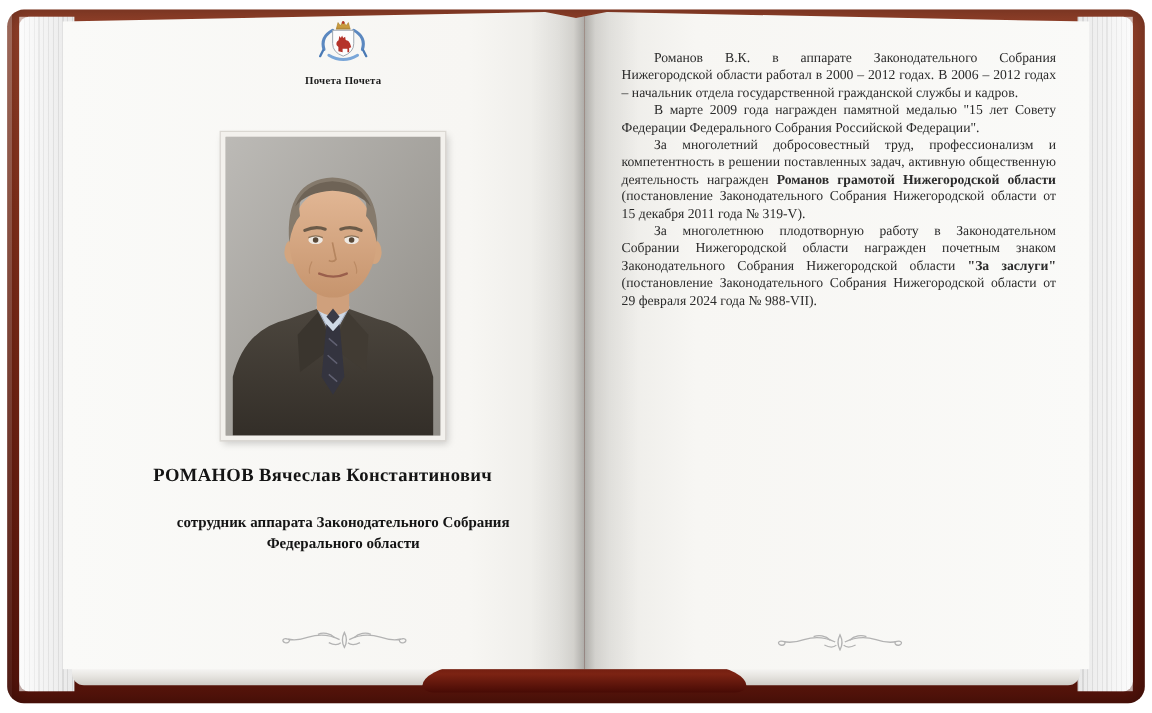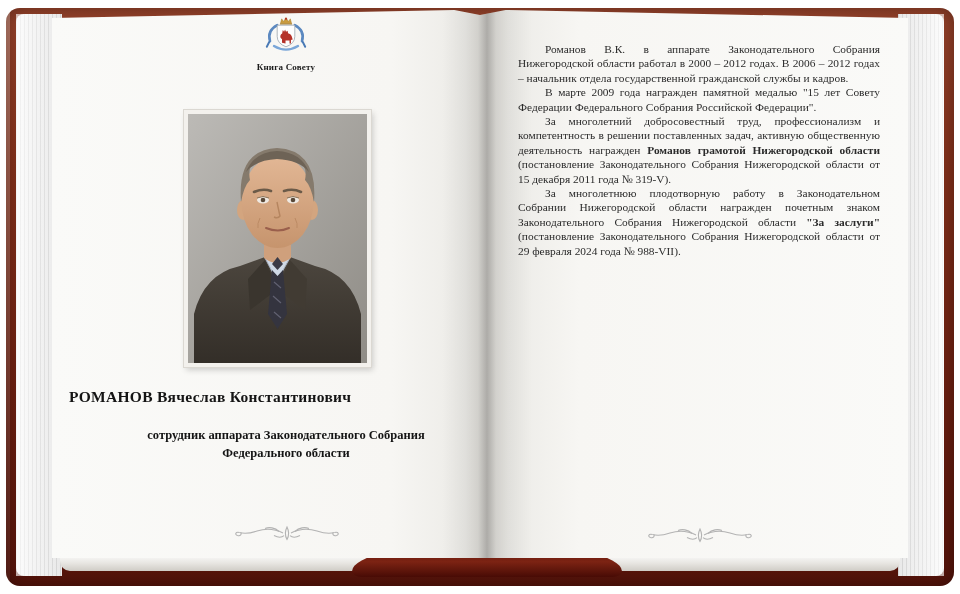--- a/index.html
+++ b/index.html
@@ -41,21 +41,21 @@
     background:linear-gradient(to right,rgba(0,0,0,0) 0%,rgba(0,0,0,0.08) 40%,rgba(0,0,0,0.22) 50%,rgba(0,0,0,0.08) 60%,rgba(0,0,0,0) 100%);}
 
   
   .emblem{position:absolute;left:210px;top:3px;width:48px;height:50px;}
   .lp-head{position:absolute;left:34px;top:52px;width:400px;text-align:center;
            font-weight:bold;font-size:9px;line-height:11px;color:#1c1c1c;letter-spacing:0.2px;}
   .photo-frame{position:absolute;left:132px;top:100px;width:179px;height:249px;
                border:4px solid #f3f1ed;outline:1px solid #dbd8d2;background:#a8a5a0;
                box-shadow:2px 3px 6px rgba(0,0,0,0.18);}
   .photo-frame svg{display:block;}
-  .lp-name{position:absolute;left:17px;top:378px;width:400px;text-align:left;
+  .lp-name{position:absolute;left:17px;top:378px;width:400px;text-align:center;
            font-weight:bold;font-size:15.5px;letter-spacing:0.3px;color:#141414;}
   .lp-pos{position:absolute;left:64px;top:416px;width:340px;text-align:center;
           font-weight:bold;font-size:12.5px;line-height:18px;color:#141414;}
   .flourish{position:absolute;width:120px;height:18px;}
   .flourish.l{left:175px;top:514px;}
   .flourish.r{left:153px;top:516px;}
 
   
   .bio{position:absolute;left:31px;top:32px;width:362px;color:#2b2b2b;
        font-size:11.4px;line-height:14.4px;text-align:justify;}
@@ -93,21 +93,21 @@
         <path d="M50 32 q4 -13 -9 -20" stroke="#5b88c0" stroke-width="3.2" fill="none" stroke-linecap="round"></path>
         <path d="M15 38 q15 9 30 0" stroke="#7aa6d8" stroke-width="3" fill="none" stroke-linecap="round"></path>
         <path d="M9 33 l-3 6 M51 33 l3 6" stroke="#4a7ab5" stroke-width="2.4" stroke-linecap="round"></path>
 
         <path d="M19 12 h22 v14 q0 9 -11 13 q-11 -4 -11 -13 z" fill="#fdfdfd" stroke="#9aa4ad" stroke-width="1"></path>
 
         <path d="M25 34 v-4.5 l-1.8 -1.8 q-1.2 -3.4 2 -5.4 l0.8 -4.3 1.6 2.2 1.2 -2.8 1.2 2.8 2 -1.4 0.6 3.4 q3.4 0.6 4.4 3.4 l1.4 4.2 -2.2 0.7 v4.5 h-1.8 v-3.8 h-5 v3.8 z" fill="#b5332a"></path>
       </svg>
 
       <div class="lp-head">
-        <div>Книга Совету</div>
+        <div>Почета Почета</div>
       </div>
 
       <div class="photo-frame">
         <svg width="179" height="249" viewBox="0 0 179 249">
           <defs>
             <linearGradient id="bgG" x1="0" y1="0" x2="1" y2="1">
               <stop offset="0" stop-color="#bcbab6"></stop>
                 <stop offset="1" stop-color="#8f8c86"></stop>
             </linearGradient>
             <linearGradient id="skinG" x1="0" y1="0" x2="0" y2="1">

